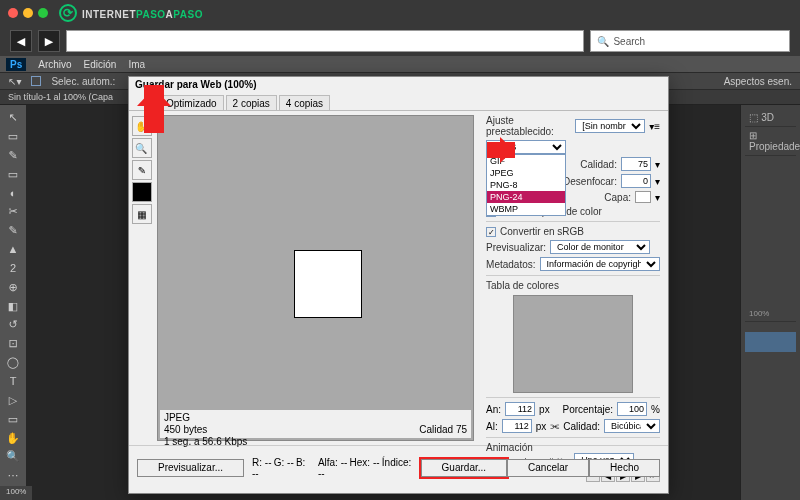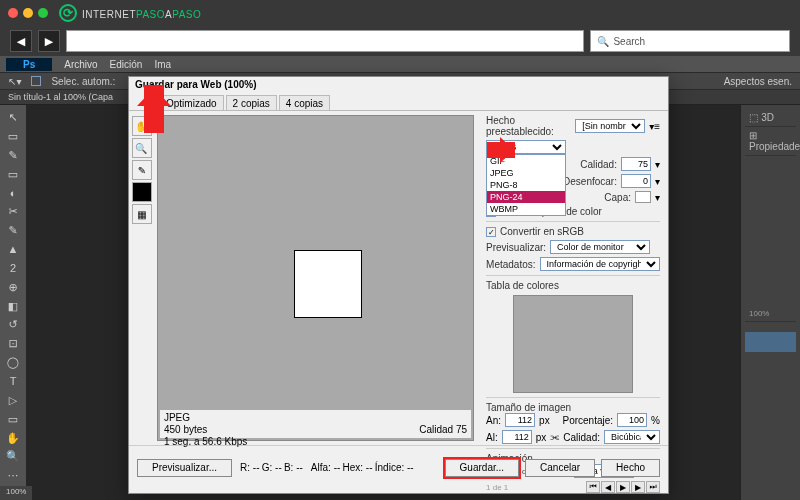--- a/index.html
+++ b/index.html
@@ -1,28 +1,28 @@
 <!DOCTYPE html>
 <html><head>
 <meta charset="utf-8">
 <style>
 *{box-sizing:border-box;margin:0;padding:0;font-family:Tahoma,Arial,sans-serif;font-size:10px}
 body{background:#fff;width:800px;height:500px;overflow:hidden;position:relative}
 .topbar{background:#383838;height:26px;display:flex;align-items:center;padding:0 8px;gap:5px}
 .dot{width:10px;height:10px;border-radius:50%}
 .logo{width:18px;height:18px;border-radius:50%;border:2px solid #0cc66e;margin-left:6px;display:flex;align-items:center;justify-content:center;color:#0cc66e;font-size:12px;font-weight:bold}
-.brand{color:#d9d9d9;font-size:14px;font-weight:400;letter-spacing:.5px}
+.brand{color:#d9d9d9;font-size:14px;font-weight:700;letter-spacing:.5px}
 .brand .green{color:#0cc66e}
 .navbar{background:#383838;height:30px;display:flex;align-items:center;padding:0 10px;gap:6px}
 .navbtn{width:22px;height:22px;background:#222;border:1px solid #555;color:#fff;display:flex;align-items:center;justify-content:center;font-size:11px}
 .urlbar{flex:1;height:22px;background:#fff;border:1px solid #999}
 .searchbox{width:200px;height:22px;background:#fff;border:1px solid #999;display:flex;align-items:center;padding:0 6px;color:#555;gap:4px}
 .psapp{position:absolute;top:56px;left:0;right:0;bottom:0;background:#535353}
 .psmenu{background:#535353;height:16px;display:flex;align-items:center;padding:0 6px;gap:12px;color:#ddd;font-size:9px}
-.psmenu .pslogo{background:#001e36;color:#31a8ff;padding:1px 17px;font-weight:bold;font-size:10px}
+.psmenu .pslogo{background:#001e36;color:#31a8ff;padding:1px 4px;font-weight:bold;font-size:10px}
 .psopt{background:#454545;height:18px;display:flex;align-items:center;padding:0 8px;gap:10px;color:#ccc;font-size:9px;border-top:1px solid #2a2a2a;border-bottom:1px solid #2a2a2a}
 .psdoc{background:#3a3a3a;height:15px;padding:0 8px;color:#ccc;font-size:9px;display:flex;align-items:center;border-bottom:1px solid #222}
 .psbody{position:absolute;top:49px;left:0;right:0;bottom:0;display:flex}
 .tools{width:26px;background:#535353;display:flex;flex-direction:column;align-items:center;padding-top:4px;gap:2px}
 .tool{width:18px;height:17px;color:#ccc;display:flex;align-items:center;justify-content:center;font-size:11px}
 .canvas{flex:1;background:#262626}
 .rightdock{width:60px;background:#424242;border-left:1px solid #222;color:#bbb;font-size:9px;padding:4px}
 .rtab{padding:3px 4px;border-bottom:1px solid #333}
 .sml{font-size:8px;color:#999}
 
@@ -41,21 +41,21 @@
 .lbl{color:#333}
 .sel,.inp{border:1px solid #7a9ac0;background:#fff;height:14px;padding:0 2px;font-size:9px}
 .sel{width:80px}
 .inp{width:30px;text-align:right}
 .drop{position:relative}
 .dropopen{position:absolute;top:14px;left:0;width:80px;background:#fff;border:1px solid #7a9ac0;z-index:5}
 .dropopen div{padding:1px 3px;font-size:9px}
 .dropopen .hl{background:#be185d;color:#fff}
 .swatch{width:120px;height:98px;background:#a9a9a9;border:1px solid #888;margin:4px auto}
 .dbottom{height:44px;border-top:1px solid #ccc;display:flex;align-items:center;padding:0 8px;gap:8px;font-size:9px}
-.btn{height:18px;padding:0 14px;border:1px solid #888;background:#efefef;font-size:10px}
+.btn{height:18px;padding:0 20px;border:1px solid #888;background:#efefef;font-size:10px}
 .btnhl{outline:2px solid #e22}
 .arrow{position:absolute;z-index:20}
 .aup{left:144px;top:85px;width:20px;height:48px;background:#e22}
 .aup:before{content:"";position:absolute;top:-14px;left:-7px;border:17px solid transparent;border-bottom:18px solid #e22}
 .art{left:487px;top:142px;width:28px;height:16px;background:#e22}
 .art:before{content:"";position:absolute;right:-12px;top:-5px;border:13px solid transparent;border-left:14px solid #e22}
 .cb{width:10px;height:10px;border:1px solid #7a9ac0;display:inline-block;vertical-align:middle}
 .cb.on:after{content:"✓";font-size:8px;position:relative;top:-2px;left:1px}
 .pgr{display:flex;gap:1px;margin-left:auto}
 .pgr span{width:14px;height:12px;border:1px solid #aaa;background:#e8e8e8;font-size:8px;display:flex;align-items:center;justify-content:center}
@@ -155,21 +155,21 @@
         <div>
           <div>JPEG</div>
           <div>450 bytes</div>
           <div>1 seg. a 56.6 Kbps</div>
         </div>
         <div style="align-self:flex-end">Calidad 75</div>
       </div>
     </div>
     <div class="dside">
       <div class="row">
-          <span class="lbl">Hecho preestablecido:</span>
+          <span class="lbl">Ajuste preestablecido:</span>
           <select class="sel" style="width:70px"><option>[Sin nombre]</option></select>
           <span>▾≡</span>
         </div>
       <div class="row">
         <div class="drop">
           <select class="sel"><option>JPEG</option></select>
           <div class="dropopen">
             <div>GIF</div>
             <div>JPEG</div>
             <div>PNG-8</div>
@@ -207,21 +207,20 @@
           <select class="sel" style="width:100px"><option>Color de monitor</option></select>
         </div>
       <div class="row">
           <span class="lbl">Metadatos:</span>
           <select class="sel" style="width:120px"><option>Información de copyright y de contacto</option></select>
         </div>
       <hr>
       <div class="lbl">Tabla de colores</div>
       <div class="swatch"></div>
       <hr>
-      <div class="lbl">Tamaño de imagen</div>
       <div class="row">
         <span>An:</span>
           <input class="inp" value="112" style="">
           <span>px</span>
         <span style="margin-left:auto">Porcentaje:</span>
           <input class="inp" value="100" style="">
           <span>%</span>
       </div>
       <div class="row">
         <span>Al:</span>
@@ -246,21 +245,21 @@
             <span>▶</span>
             <span>⏭</span>
           </div>
       </div>
     </div>
   </div>
   <div class="dbottom">
     <button class="btn">Previsualizar...</button>
     <span style="font-size:8px"><span>R: --</span> <span>G: --</span> <span>B: --</span></span>
     <span style="font-size:8px"><span>Alfa: --</span> <span>Hex: --</span> <span>Índice: --</span></span>
-    <div style="margin-left:auto;display:flex;gap:6px">
+    <div style="margin-left:auto;display:flex;">
       <button class="btn btnhl">Guardar...</button>
       <button class="btn">Cancelar</button>
       <button class="btn">Hecho</button>
     </div>
   </div>
 </div>
 
 <div class="arrow aup"></div>
 <div class="arrow art"></div>
 

